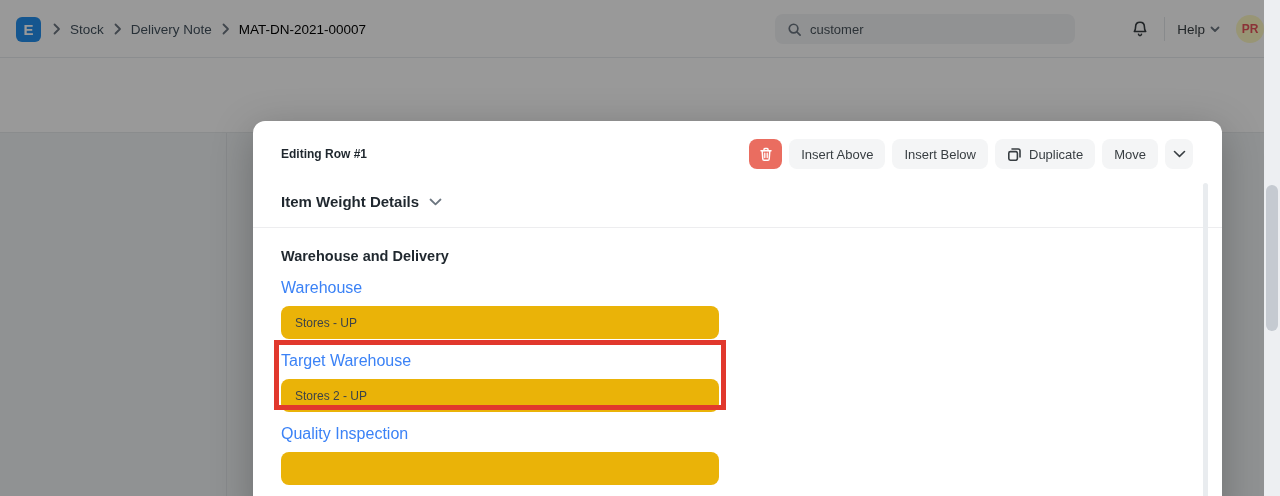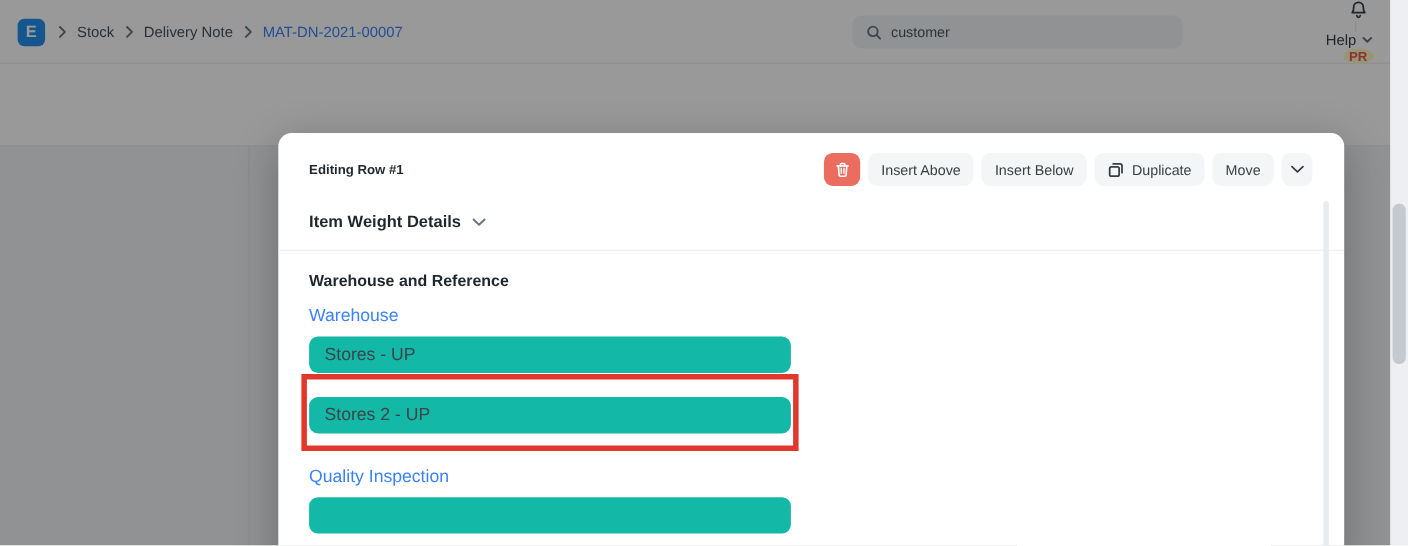--- a/index.html
+++ b/index.html
@@ -10,29 +10,29 @@
 
   
   .navbar { position:absolute; left:0; top:0; width:1280px; height:58px; background:#fff;
             border-bottom:1px solid #e8ebee; }
   .logo { position:absolute; left:16px; top:17px; width:25px; height:25px; border-radius:6px;
           background:#2490ef; color:#fff; font-weight:700; font-size:15px;
           display:flex; align-items:center; justify-content:center; }
   .breadcrumb { position:absolute; left:52px; top:0; height:58px; display:flex; align-items:center; gap:9px;
                 font-size:13.5px; }
   .crumb-link { color:#44525e; text-decoration:none; cursor:pointer; }
-  .crumb-current { color:#3b82f6;text-align:right; }
+  .crumb-current { color:#000000;text-align:right; }
   .crumb-chev { color:#8d969e; display:flex; align-items:center; }
 
   .search-bar { position:absolute; left:775px; top:14px; width:300px; height:30px; background:#f2f4f6;
                 border-radius:8px; display:flex; align-items:center; padding:0 12px; gap:8px; }
   .search-bar input { border:none; outline:none; background:transparent; font-size:13px; color:#4a545c;
                       font-family:"Liberation Sans", sans-serif; width:100%; }
 
-  .nav-right { position:absolute; right:16px; top:0; height:58px; display:flex; align-items:center;flex-direction:column; }
+  .nav-right { position:absolute; right:16px; top:0; height:58px; display:flex; align-items:center; }
   .bell-btn { width:32px; height:32px; display:flex; align-items:center; justify-content:center; cursor:pointer; }
   .nav-divider { width:1px; height:24px; background:#e3e7ea; margin:0 12px 0 8px; }
   .help-btn { display:flex; align-items:center; gap:5px; font-size:13.5px; color:#383e42; cursor:pointer;
               margin-right:16px; }
   .avatar { width:28px; height:28px; border-radius:50%; background:#fef9c3; color:#e8545c;
             font-size:12px; font-weight:600; display:flex; align-items:center; justify-content:center; }
 
   
   .page-head { position:absolute; left:0; top:58px; width:1280px; height:75px; background:#fff;
                border-bottom:1px solid #e6e9ec; }
@@ -73,22 +73,22 @@
   .btn-sm { font-size:13px; }
 
   .collapse-row { position:absolute; left:28px; top:72px; display:flex; align-items:center; gap:10px; cursor:pointer; }
   .collapse-title { font-size:15px; font-weight:600; color:#1f272e; }
   .modal-divider { position:absolute; left:0; top:106px; width:100%; height:1px; background:#ededef; }
 
   .section-heading { position:absolute; left:28px; top:127px; font-size:14.5px; font-weight:600; color:#1f272e; }
 
   .field { position:absolute; left:28px; width:438px; }
   .field-label { font-size:16px; color:#3b82f6; display:block; }
-  .field-input { margin-top:9px; width:438px; height:33px; background:#14b8a6; border:none; border-radius:8px;
-                 padding:0 14px; font-size:16px; color:#3c4349; font-family:"Liberation Sans", sans-serif; outline:none; }
+  .field-input { margin-top:9px; width:438px; height:33px; background:#eab308; border:none; border-radius:8px;
+                 padding:0 14px; font-size:12px; color:#3c4349; font-family:"Liberation Sans", sans-serif; outline:none; }
   .field-1 { top:158px; }
   .field-2 { top:231px; }
   .field-3 { top:304px; }
 
   .annotation-box { position:absolute; left:21px; top:219px; width:452px; height:70px;
                     border:5px solid #e1382d; z-index:10; pointer-events:none; }
 
   .modal-scrollbar { position:absolute; right:14px; top:62px; bottom:0; width:5px; background:#e9ecef;
                      border-radius:3px; }
 
@@ -266,28 +266,29 @@
       <span class="collapse-title">Item Weight Details</span>
       <span style="display:flex;">
         <svg width="13" height="8" viewBox="0 0 13 8">
             <path d="M1.5 1.5 L6.5 6.3 L11.5 1.5" class="icon-gray"></path>
           </svg>
       </span>
     </div>
 
     <div class="modal-divider"></div>
 
-    <div class="section-heading">Warehouse and Reference</div>
+    <div class="section-heading">Warehouse and Delivery</div>
 
     <div class="field field-1">
       <span class="field-label">Warehouse</span>
       <input class="field-input" type="text" value="Stores - UP" style="">
     </div>
 
     <div class="field field-2">
+      <span class="field-label">Target Warehouse</span>
       <input class="field-input" type="text" value="Stores 2 - UP" style="">
     </div>
 
     <div class="field field-3">
       <span class="field-label">Quality Inspection</span>
       <input class="field-input" type="text" value="" style="">
     </div>
 
     <div class="annotation-box"></div>
 

